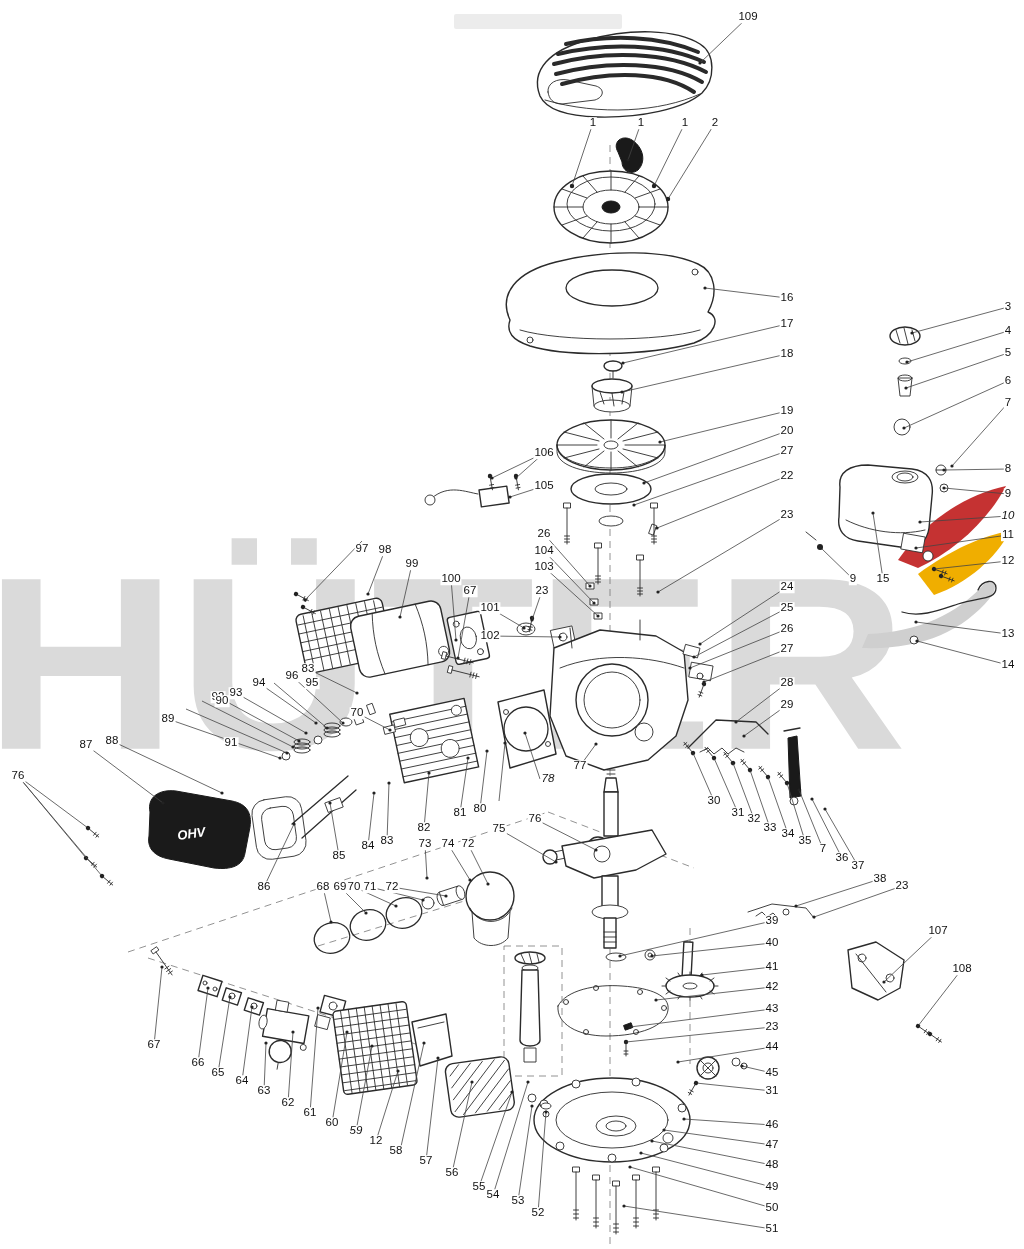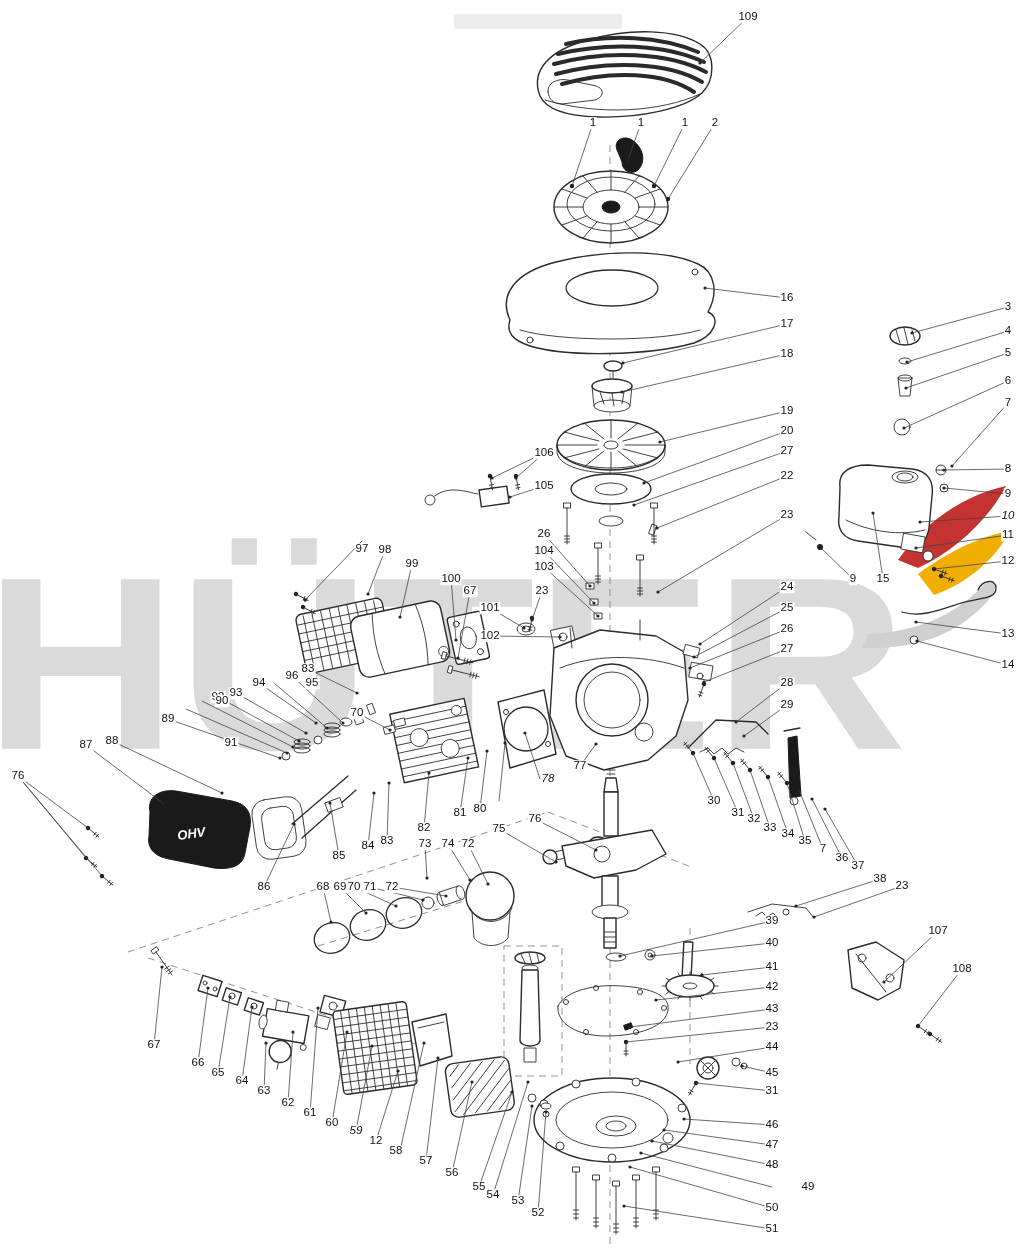--- a/index.html
+++ b/index.html
@@ -905,21 +905,21 @@
       <div class="callout" style="left: 772px; top: 967px;">41</div>
       <div class="callout" style="left: 772px; top: 987px;">42</div>
       <div class="callout" style="left: 772px; top: 1009px;">43</div>
       <div class="callout" style="left: 772px; top: 1027px;">23</div>
       <div class="callout" style="left: 772px; top: 1047px;">44</div>
       <div class="callout" style="left: 772px; top: 1073px;">45</div>
       <div class="callout" style="left: 772px; top: 1091px;">31</div>
       <div class="callout" style="left: 772px; top: 1125px;">46</div>
       <div class="callout" style="left: 772px; top: 1145px;">47</div>
       <div class="callout" style="left: 772px; top: 1165px;">48</div>
-      <div class="callout" style="left: 772px; top: 1187px; margin-left: 36px;">49</div>
+      <div class="callout" style="left: 772px; top: 1187px;">49</div>
       <div class="callout" style="left: 772px; top: 1208px;">50</div>
       <div class="callout" style="left: 772px; top: 1229px;">51</div>
       <div class="callout" style="left: 938px; top: 931px;">107</div>
       <div class="callout" style="left: 962px; top: 969px;">108</div>
       <div class="callout" style="left: 154px; top: 1045px;">67</div>
       <div class="callout" style="left: 198px; top: 1063px;">66</div>
       <div class="callout" style="left: 218px; top: 1073px;">65</div>
       <div class="callout" style="left: 242px; top: 1081px;">64</div>
       <div class="callout" style="left: 264px; top: 1091px;">63</div>
       <div class="callout" style="left: 288px; top: 1103px;">62</div>

